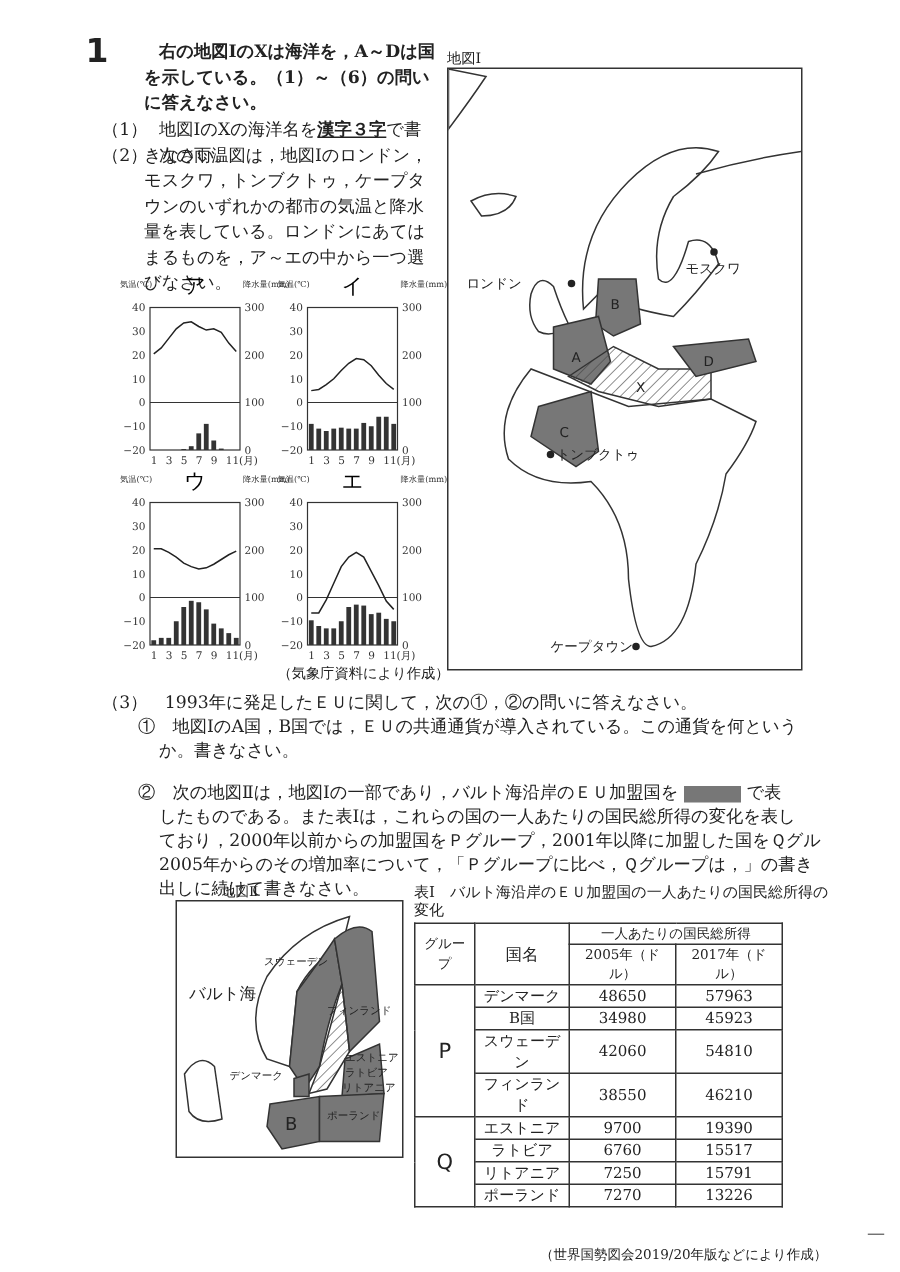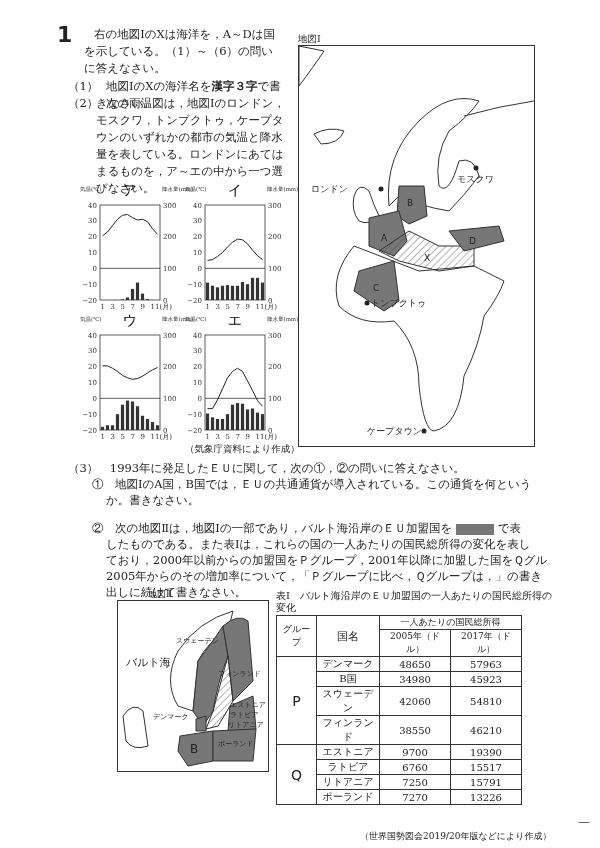--- a/index.html
+++ b/index.html
@@ -1,25 +1,25 @@
 <!DOCTYPE html>
 <html><head>
 <meta charset="utf-8">
 <style>
   html,body{margin:0;padding:0;background:#fff;}
   body{width:600px;height:848px;position:relative;overflow:hidden;
        font-family:"DejaVu Serif","Liberation Serif",serif;color:#222;}
   .abs{position:absolute;}
   .qnum{left:57px;top:22px;font-family:"DejaVu Sans","Liberation Sans",sans-serif;font-weight:bold;font-size:22px;}
-  .intro{left:84px;top:26px;width:200px;font-size:11.5px;line-height:17px;text-indent:10px;}
+  .intro{left:96px;top:26px;width:200px;font-size:11.5px;line-height:17px;text-indent:10px;font-weight:bold;}
   .sub{font-size:11.5px;line-height:17px;}
   .s1{left:68px;top:78px;width:220px;}
   .s2{left:68px;top:95px;width:220px;}
   .subtxt{display:block;padding-left:28px;margin-top:-17px;text-indent:10px;}
-  .bold{font-family:"DejaVu Sans","Liberation Sans",sans-serif;font-weight:bold;}
+  .bold{font-family:"DejaVu Sans","Liberation Sans",sans-serif;font-weight:bold;text-decoration:underline;}
   .chart{position:absolute;width:105px;height:130px;}
   .chart svg{overflow:visible;}
   .ctitle{font-family:"DejaVu Sans","Liberation Sans",sans-serif;font-size:14px;}
   .axl{font-size:5.5px;fill:#333;}
   .tick{font-size:7px;fill:#333;}
   .source1{left:185px;top:443px;font-size:9.5px;}
   .map1label{left:298px;top:33px;font-size:9.5px;}
   .map1{left:298px;top:45px;width:235px;height:400px;border:1px solid #333;}
   .s3{left:68px;top:460px;width:480px;font-size:11.5px;line-height:16px;}
   .s3 .line{display:block;}

